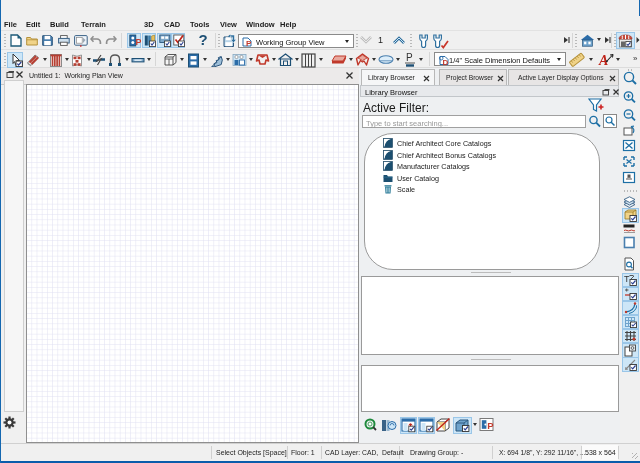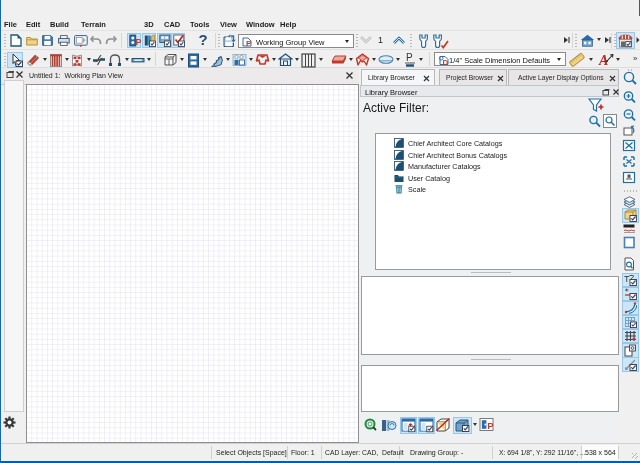--- a/index.html
+++ b/index.html
@@ -516,34 +516,37 @@
     </div>
 
     <div class="rtxt" style="left:4px;top:33px;">Active Filter:</div>
     <div style="position:absolute;left:229px;top:30px;width:16px;height:15px;">
       <svg width="16" height="15">
           <path d="M1 1 L13 1 L8.5 7 L8.5 13 L5.5 11.5 L5.5 7 Z" fill="#fff" stroke="#1d6fa5" stroke-width="1.2"></path>
           <path d="M10.5 9 h5 M13 6.5 v5" stroke="#cc2222" stroke-width="1.6"></path>
         </svg>
     </div>
 
+    <div class="combo" style="left:3px;top:47px;width:224px;height:13px;border:1px solid #a0a0a0;">
+      <span style="position:absolute;left:3px;top:2.5px;color:#999;">Type to start searching...</span>
+    </div>
     <div style="position:absolute;left:229px;top:47px;width:13px;height:13px;">
       <svg width="13" height="13">
           <circle cx="5.5" cy="5" r="3.6" fill="none" stroke="#1d6fa5" stroke-width="1.4"></circle>
           <path d="M8.2 7.7 L12 11.5" stroke="#1d6fa5" stroke-width="1.8"></path>
         </svg>
     </div>
     <div style="position:absolute;left:244px;top:46px;width:14px;height:14px;border:1px solid #888;background:#fff;">
       <svg width="12" height="12">
           <circle cx="5" cy="5" r="3" fill="none" stroke="#1d6fa5" stroke-width="1.2"></circle>
           <path d="M7.2 7.2 L10.5 10.5" stroke="#1d6fa5" stroke-width="1.5"></path>
         </svg>
     </div>
 
-    <div class="box" style="left:16px;top:65px;width:236px;height:137px;">
+    <div class="box" style="left:5px;top:65px;width:236px;height:137px;border-radius:29px;">
       <div class="titem" style="top:4px;">
           <svg width="10" height="10">
             <rect x="0.5" y="0.5" width="9" height="9" fill="#1c4f70" stroke="#16405c" stroke-width="0.6"></rect>
             <path d="M1 1 L7.8 1 Q2.6 2.4 1.6 8.4 L1 8.4 Z" fill="#fff"></path>
           </svg>
           <span class="tlab">Chief Architect Core Catalogs</span>
         </div>
       <div class="titem" style="top:15.5px;">
           <svg width="10" height="10">
             <rect x="0.5" y="0.5" width="9" height="9" fill="#1c4f70" stroke="#16405c" stroke-width="0.6"></rect>

